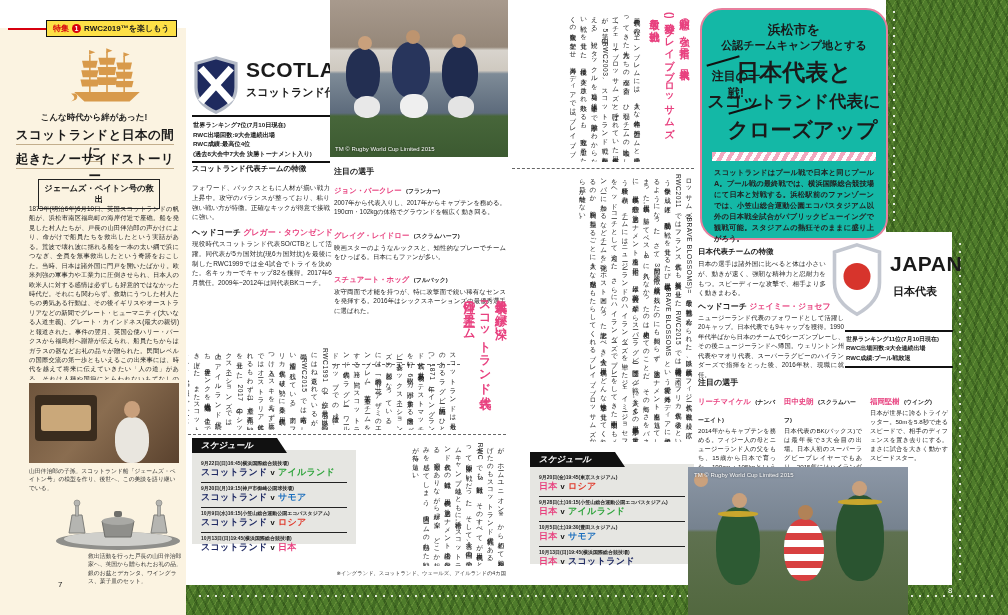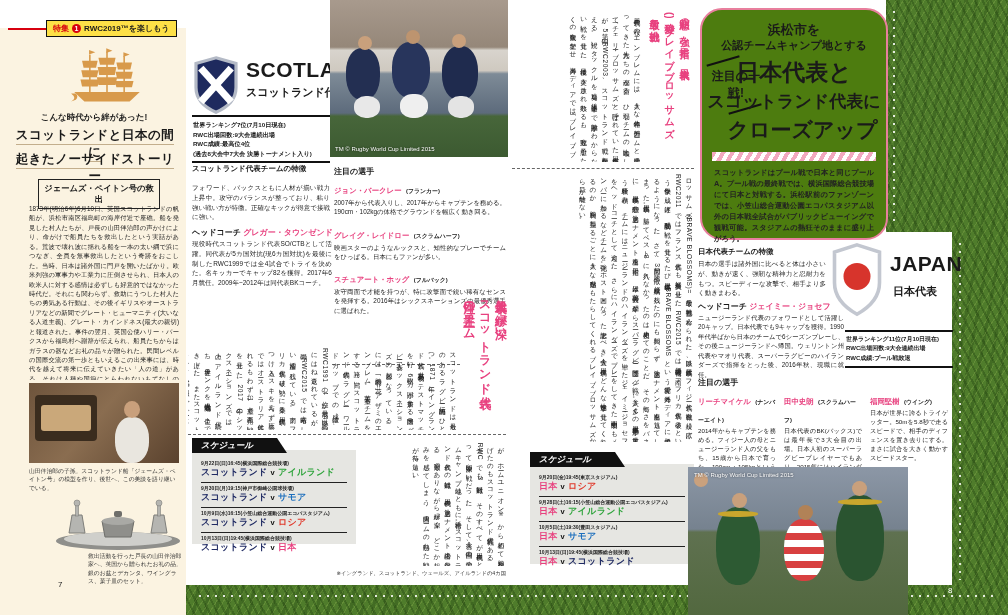--- a/index.html
+++ b/index.html
@@ -63,21 +63,21 @@
               font-size:8.5px;font-weight:700;font-style:italic;line-height:15px;padding-left:9px;z-index:2;
               clip-path:polygon(0 0,calc(100% - 10px) 0,100% 100%,0 100%);}
   .sched-body{position:absolute;left:0;right:0;top:12px;bottom:0;background:#e6e6e2;padding:8px 9px 3px;}
   .match{padding:2px 0 3px;border-bottom:1px solid #222;}
   .match:last-child{border-bottom:none;}
   .m-date{font-size:5px;font-weight:700;color:#222;white-space:nowrap;}
   .m-teams{font-size:9px;font-weight:800;white-space:nowrap;letter-spacing:.3px;}
   .m-vs{font-size:7.5px;color:#111;padding:0 3px;}
 
   
-  .feature-box{position:absolute;left:700px;top:8px;width:184px;height:228px;background:#4d7c0f;
+  .feature-box{position:absolute;left:700px;top:8px;width:184px;height:228px;background:#14b8a6;
                border:2.5px solid #e87f9d;border-radius:22px;}
   .fb-c{position:absolute;left:0;right:0;text-align:center;font-weight:700;}
   .badge{position:absolute;left:6px;top:58px;width:56px;text-align:center;font-size:12px;font-weight:700;}
   .badge::before{content:"";position:absolute;left:-2px;top:-8px;width:34px;height:1.5px;background:#111;transform:rotate(-16deg);}
   .badge::after{content:"";position:absolute;right:2px;bottom:-7px;width:34px;height:1.5px;background:#111;transform:rotate(-16deg);}
   .hatch{position:absolute;left:10px;right:10px;top:142px;height:9px;
          background:repeating-linear-gradient(120deg,#f2a9c0 0 4px,#fff 4px 8px);}
   .lead{position:absolute;left:12px;right:12px;top:158px;font-size:7.3px;font-weight:700;line-height:1.5;
         text-align:justify;color:#222;}
   .logo-en{position:absolute;font-size:21px;font-weight:800;letter-spacing:.5px;}

